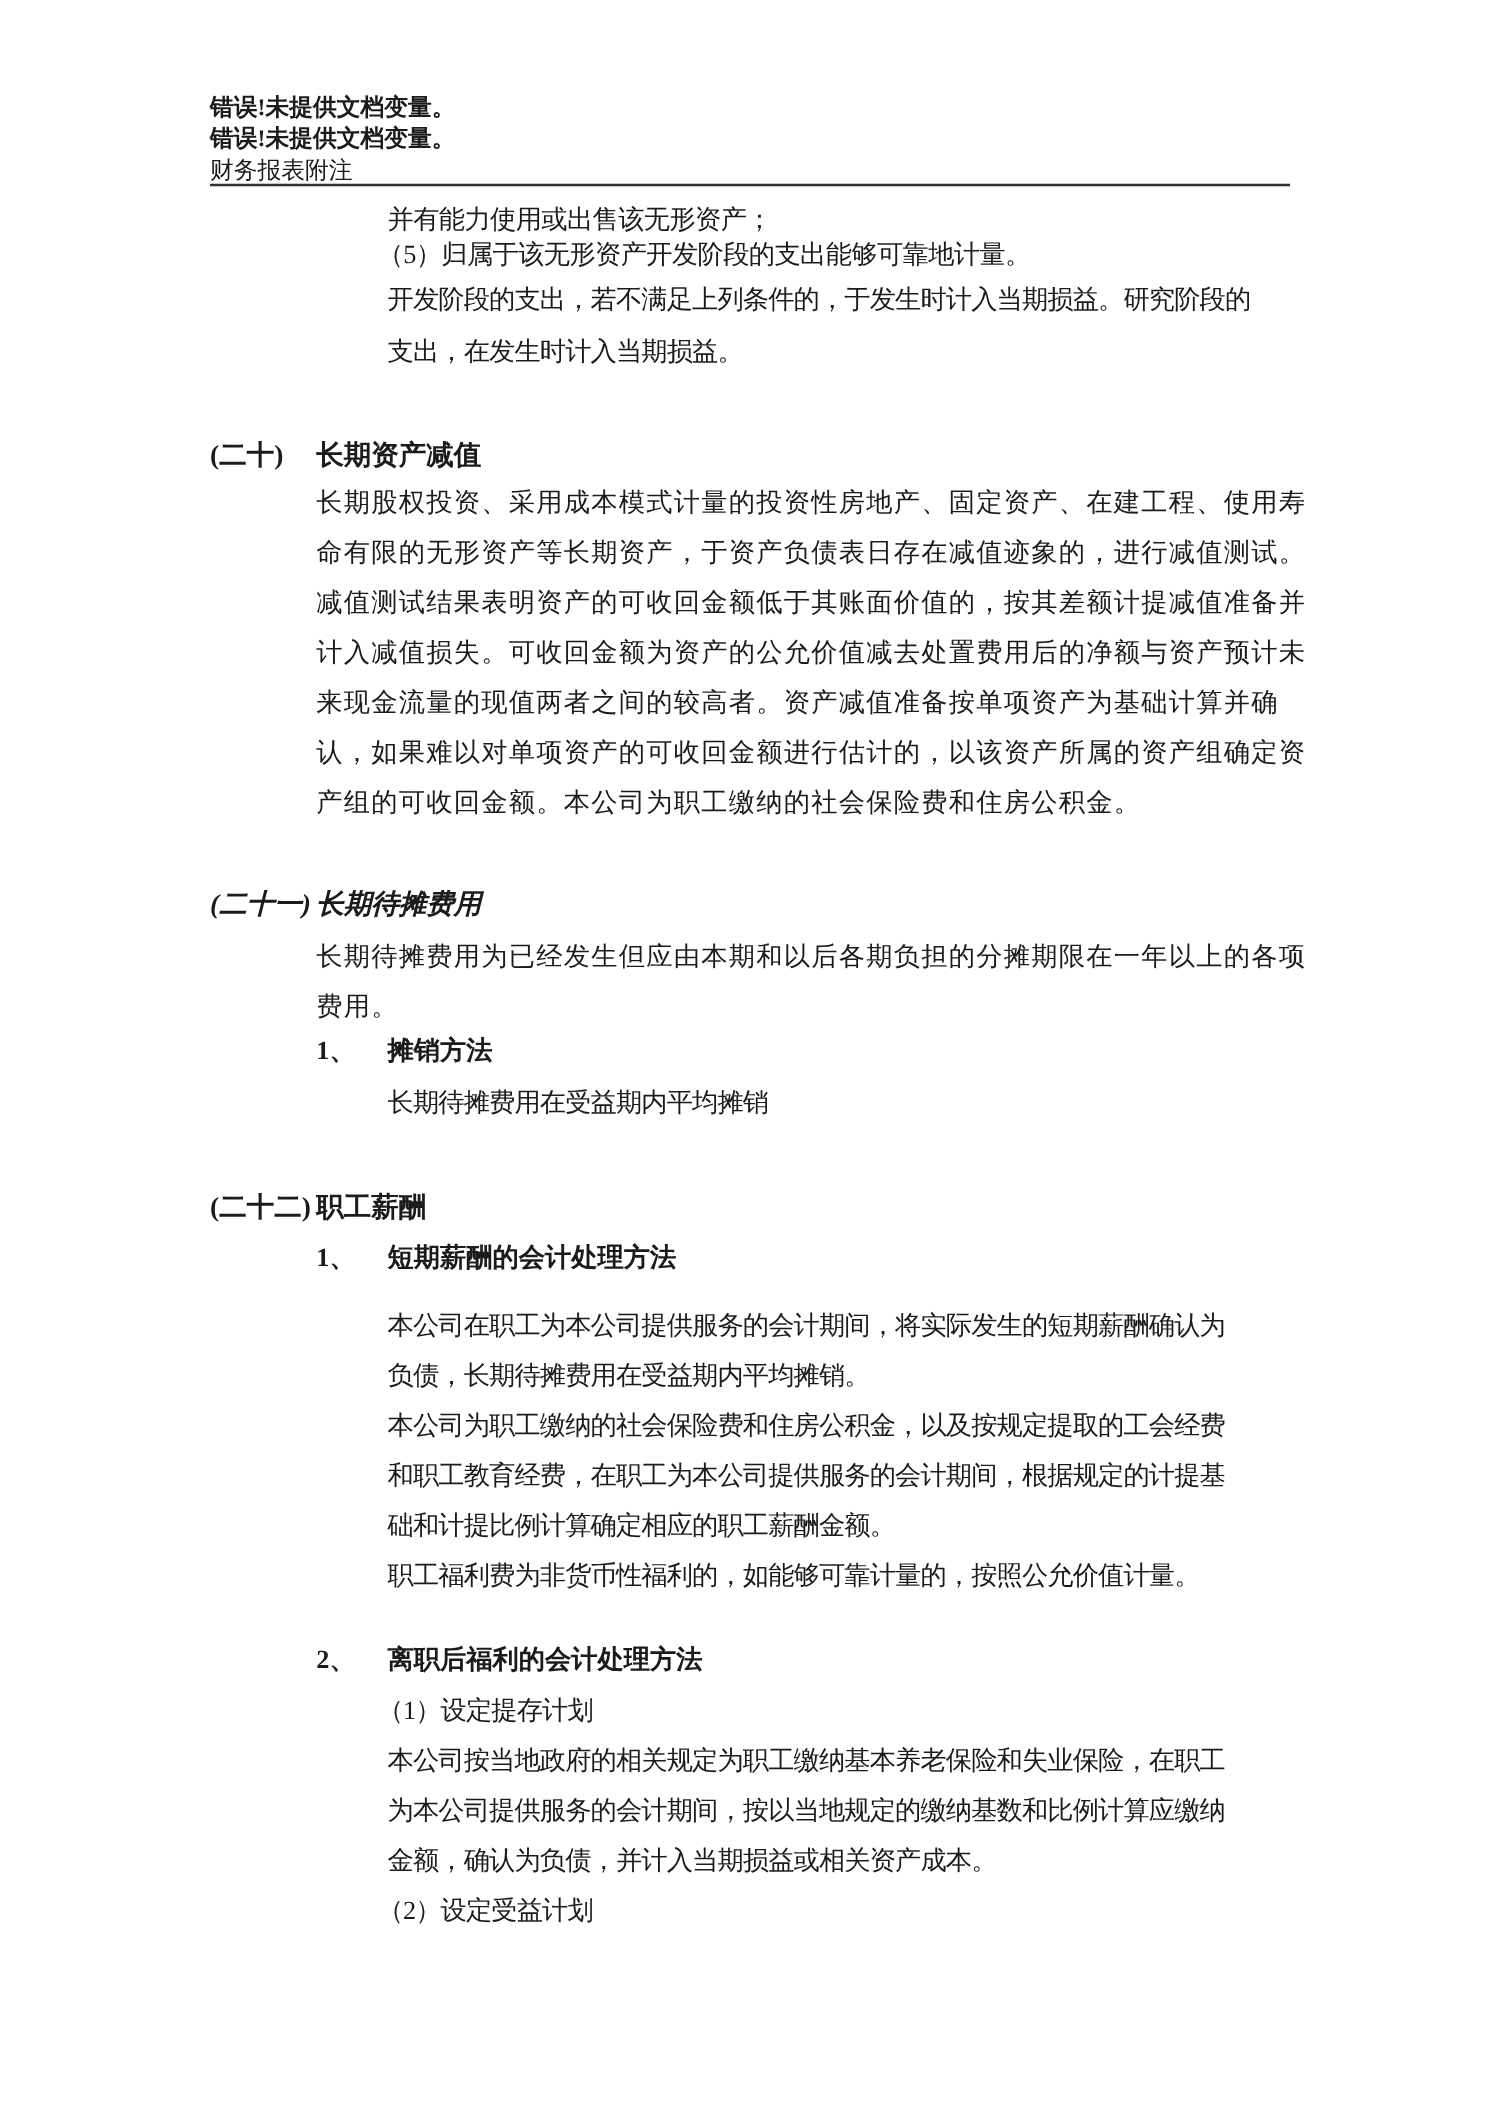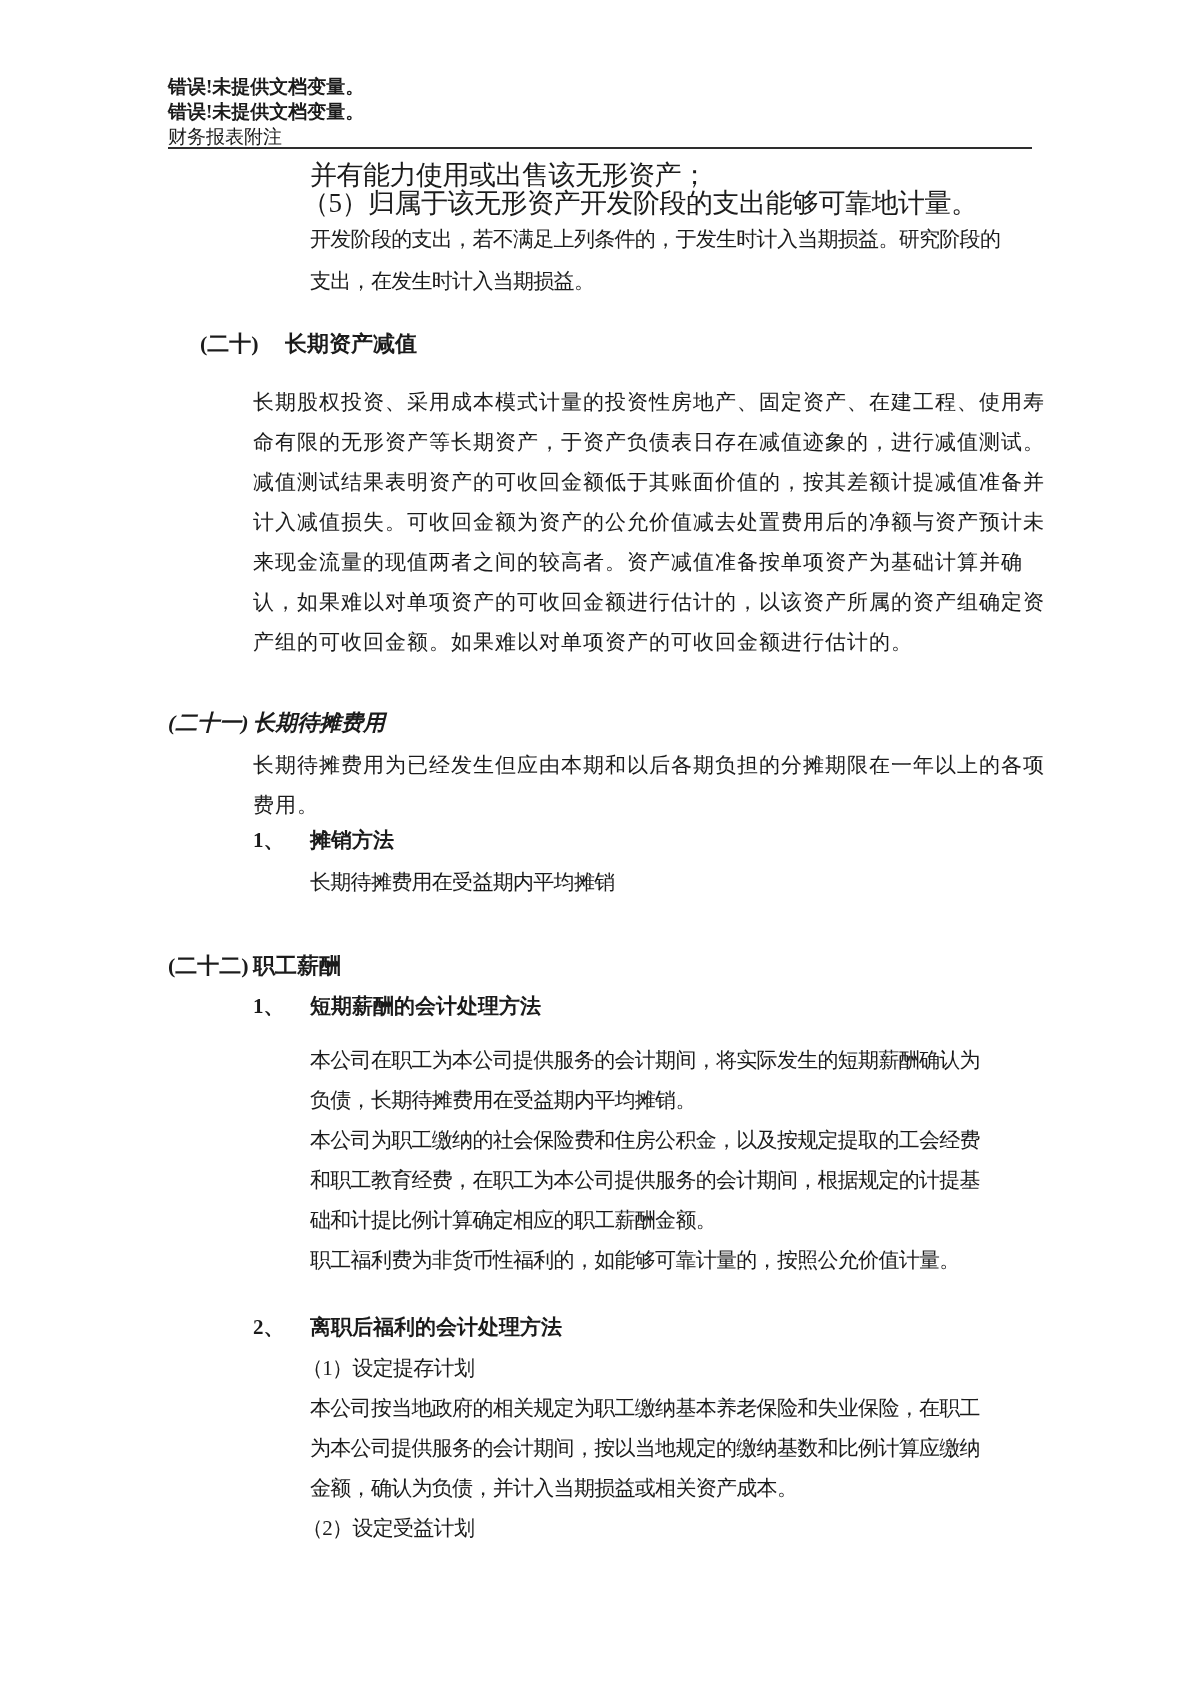--- a/index.html
+++ b/index.html
@@ -31,27 +31,27 @@
   .rule {
     position: absolute;
     left: 168px;
     top: 147px;
     width: 864px;
     height: 2px;
     background: #2e2e2e;
   }
 
   
-  .intro-tight { left: 310px; top: 161px; font-size: 27px; line-height: 28px; letter-spacing: -0.5px; }
+  .intro-tight { left: 310px; top: 161px; font-size: 21px; line-height: 28px; letter-spacing: -0.5px; }
   .intro-loose { left: 310px; top: 218px; font-size: 21px; line-height: 42px; letter-spacing: -0.7px; }
 
   
   .heading { left: 168px; font-size: 22px; font-weight: bold; line-height: 28px; }
   .sec-label { display: inline-block; min-width: 85px; }
-  .h20 { top: 330px; margin-left: 32px; }
+  .h20 { top: 350px; }
   .h21 { top: 709px; font-style: italic; }
   .h22 { top: 952px; }
 
   
   .body253 { left: 253px; font-size: 21px; line-height: 40px; letter-spacing: 1px; }
   .s20body { top: 382px; }
   .s21body { top: 745px; }
 
   
   .item-row { left: 253px; font-size: 21px; font-weight: bold; line-height: 26px; }
@@ -94,21 +94,21 @@
   <div class="blk heading h20">
     <span class="sec-label">(二十)</span><span class="sec-title">长期资产减值</span>
   </div>
   <div class="blk body253 s20body">
       <div class="tline">长期股权投资、采用成本模式计量的投资性房地产、固定资产、在建工程、使用寿</div>
       <div class="tline">命有限的无形资产等长期资产，于资产负债表日存在减值迹象的，进行减值测试。</div>
       <div class="tline">减值测试结果表明资产的可收回金额低于其账面价值的，按其差额计提减值准备并</div>
       <div class="tline">计入减值损失。可收回金额为资产的公允价值减去处置费用后的净额与资产预计未</div>
       <div class="tline">来现金流量的现值两者之间的较高者。资产减值准备按单项资产为基础计算并确</div>
       <div class="tline">认，如果难以对单项资产的可收回金额进行估计的，以该资产所属的资产组确定资</div>
-      <div class="tline">产组的可收回金额。如果难以对单项资产的可收回金额进行估计的。</div>
+      <div class="tline">产组的可收回金额。本公司为职工缴纳的社会保险费和住房公积金。</div>
     </div>
 
   <div class="blk heading h21">
     <span class="sec-label">(二十一)</span><span class="sec-title">长期待摊费用</span>
   </div>
   <div class="blk body253 s21body">
       <div class="tline">长期待摊费用为已经发生但应由本期和以后各期负担的分摊期限在一年以上的各项</div>
       <div class="tline">费用。</div>
     </div>
 

